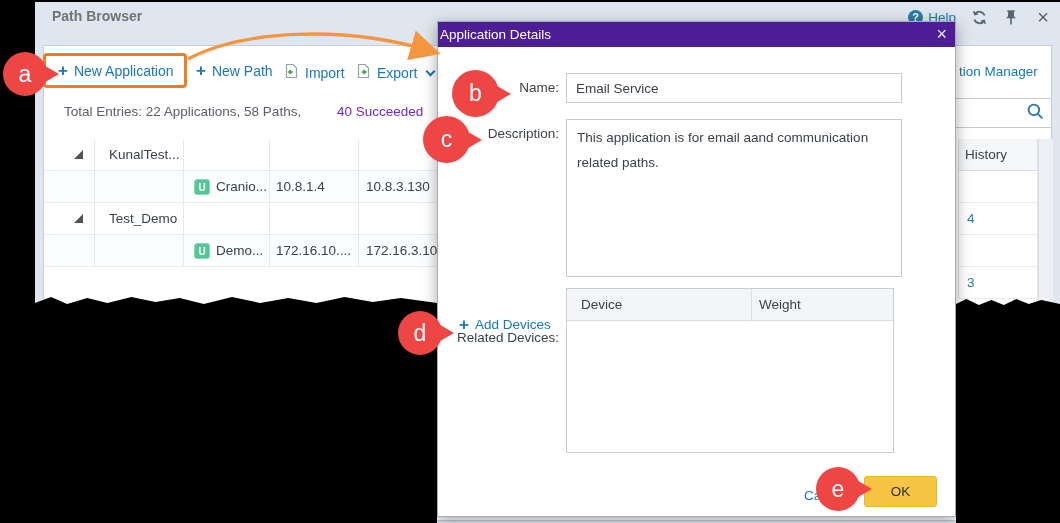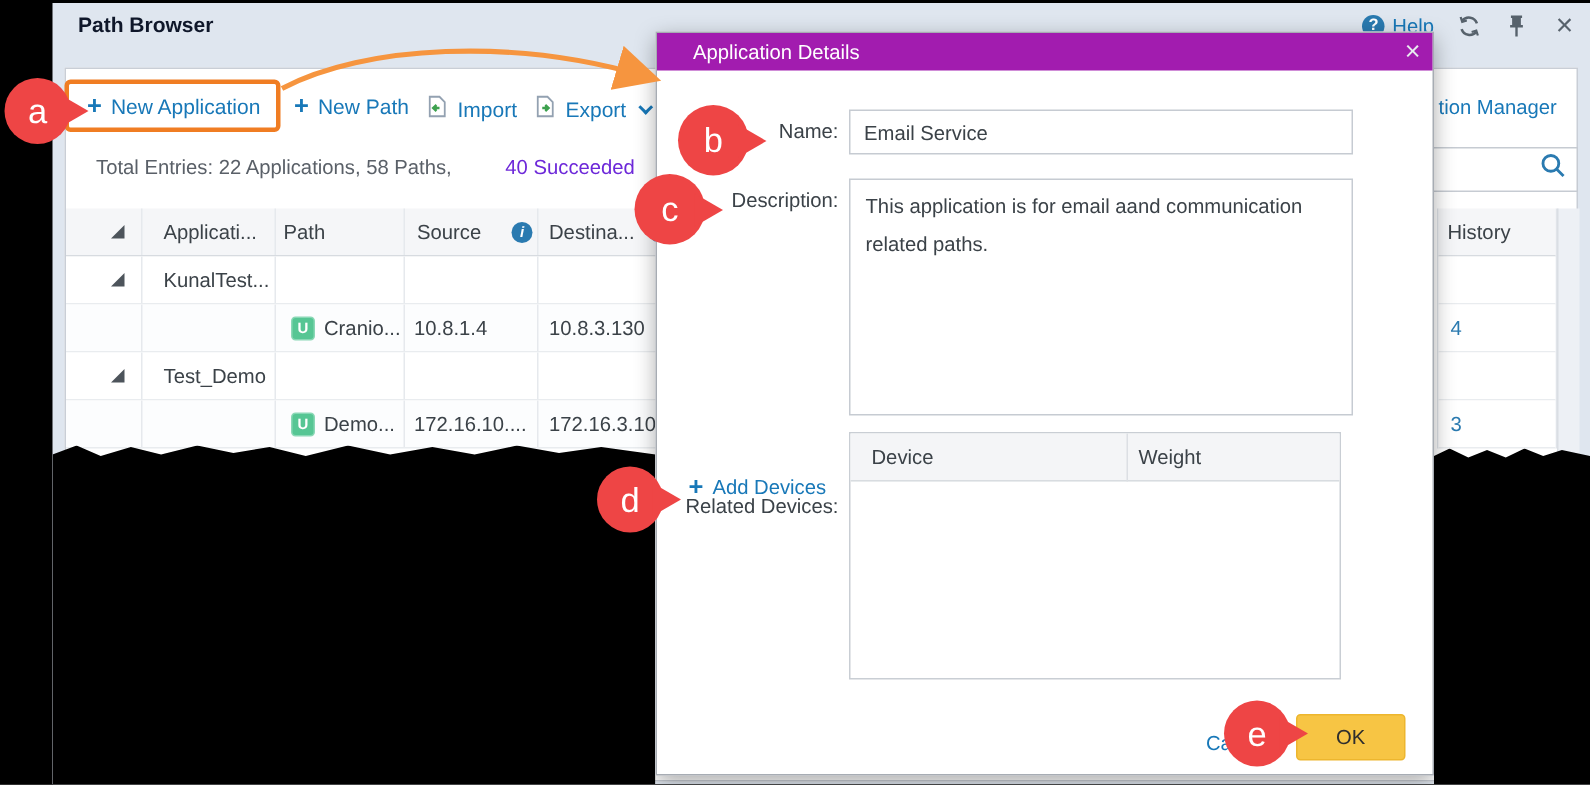--- a/index.html
+++ b/index.html
@@ -2,21 +2,21 @@
 <html><head>
 <meta charset="utf-8">
 <style>
   html,body{margin:0;padding:0;background:#000;}
   #canvas{position:relative;width:1060px;height:523px;background:#000;overflow:hidden;
           font-family:"Liberation Sans",sans-serif;-webkit-font-smoothing:antialiased;}
   #canvas *{box-sizing:border-box;}
 
   
   .win{position:absolute;left:35px;top:2px;width:1025px;height:521px;background:#dfe6ef;z-index:1;}
-  .win-title{position:absolute;left:17px;top:6px;font-size:14px;font-weight:700;color:#0f172a;}
+  .win-title{position:absolute;left:17px;top:6px;font-size:14px;font-weight:700;color:#737373;}
   .win-icons{position:absolute;top:6px;right:8px;display:flex;align-items:center;gap:14px;}
   .help-link{display:flex;align-items:center;gap:5px;color:#1878b8;font-size:13.5px;cursor:pointer;}
   .help-badge{width:15px;height:15px;border-radius:50%;background:#2a7ab0;color:#fff;font-size:11px;
               font-weight:700;display:flex;align-items:center;justify-content:center;}
   .sys-ico{width:18px;height:18px;display:flex;align-items:center;justify-content:center;color:#57626c;}
 
   .panel{position:absolute;left:8px;top:43px;width:1009px;height:476px;background:#fff;
          border:1px solid #c9ced6;}
 
   
@@ -56,22 +56,22 @@
   
   .hist{position:absolute;left:914px;top:93px;width:80px;border-left:1px solid #e0e4e9;border-right:1px solid #e0e4e9;}
   .h-head{height:32px;background:#f5f6f8;border-bottom:1px solid #d7dbe0;font-size:13.5px;color:#3b4248;
           padding:8px 0 0 6px;}
   .h-cell{height:32px;border-bottom:1px solid #e9ecef;font-size:13.5px;color:#2a7ab0;padding:8px 0 0 8px;background:#fff;}
   .scrolltrack{position:absolute;left:994px;top:93px;width:15px;height:205px;background:#edf0f5;border-left:1px solid #dadee4;}
 
   
   .dialog{position:absolute;left:437px;top:21px;width:519px;height:496px;background:#fff;
           border:1px solid #a7acb3;box-shadow:0 4px 14px rgba(0,0,0,.35);z-index:50;}
-  .d-head{position:absolute;left:0;top:0;right:0;height:25px;background:#a21caf;color:#fff;
-          font-size:13.5px;display:flex;align-items:center;padding:0 24px;}
+  .d-head{position:absolute;left:0;top:0;right:0;height:25px;background:#4c1d95;color:#fff;
+          font-size:13.5px;display:flex;align-items:center;padding:0 2px;}
   .d-close{position:absolute;right:8px;top:1px;color:#e8ecef;font-size:18px;cursor:pointer;line-height:22px;}
   .d-label{position:absolute;left:0;width:121px;text-align:right;font-size:13.5px;color:#3b4248;}
   .d-input{position:absolute;left:128px;width:336px;border:1px solid #c6cbd2;background:#fff;
            font-size:13.5px;color:#3b4248;font-family:"Liberation Sans",sans-serif;}
   .d-textarea{padding:5px 10px;line-height:25px;}
   .addlink{position:absolute;left:21px;top:295px;display:flex;gap:6px;align-items:center;color:#1878b8;
            font-size:13.5px;cursor:pointer;}
   .devtable{position:absolute;left:128px;top:266px;width:328px;height:165px;border:1px solid #c9ced4;background:#fff;}
   .dt-head{position:relative;height:32px;background:#f4f5f7;border-bottom:1px solid #d8dce0;font-size:13.5px;color:#3b4248;}
   .dt-div{position:absolute;left:184px;top:0;width:1px;height:32px;background:#dcdfe4;}
@@ -166,33 +166,20 @@
       <div class="search">
         <span>
           <svg width="19" height="19" viewBox="0 0 18 18" fill="none" stroke="#2a7ab0" stroke-width="1.8">
             <circle cx="7.5" cy="7.5" r="5"></circle>
             <path d="M11.2 11.2 L15.5 15.5"></path>
           </svg>
         </span>
       </div>
 
       <div class="grid">
-        <div class="g-head">
-          <span class="vline" style="left:50px;"></span>
-            <span class="vline" style="left:139px;"></span>
-          <span class="vline" style="left:225px;"></span>
-            <span class="vline" style="left:314px;"></span>
-          <span class="tri"></span>
-          <span class="gc" style="left:65px;">Applicati...</span>
-          <span class="gc" style="left:145px;">Path</span>
-          <span class="gc" style="left:234px;">Source</span>
-          <span class="info-ico" style="left:297px;">i</span>
-          <span class="gc" style="left:322px;">Destina...</span>
-          <span class="info-ico" style="left:389px;">i</span>
-        </div>
 
         <div class="g-row">
           <span class="vline" style="left:50px;"></span>
             <span class="vline" style="left:139px;"></span>
           <span class="vline" style="left:225px;"></span>
             <span class="vline" style="left:314px;"></span>
           <span class="tri"></span>
           <span class="gc" style="left:65px;">KunalTest...</span>
         </div>
 

